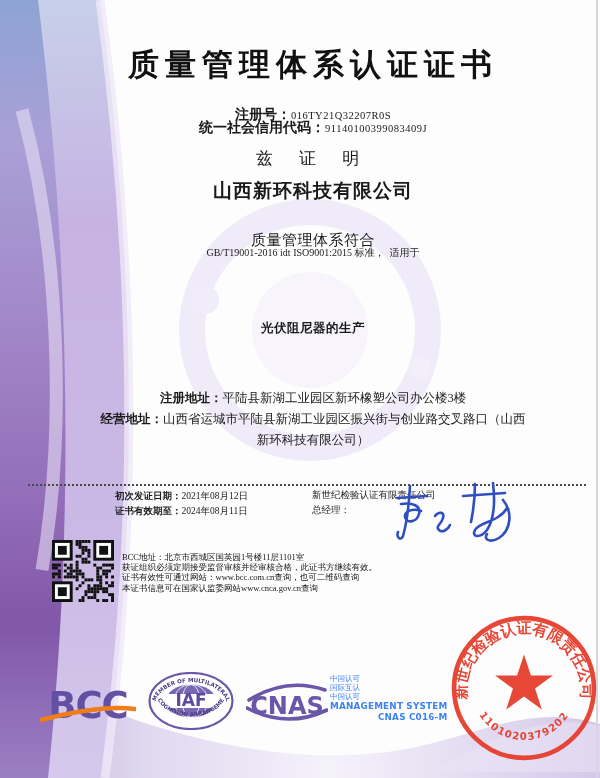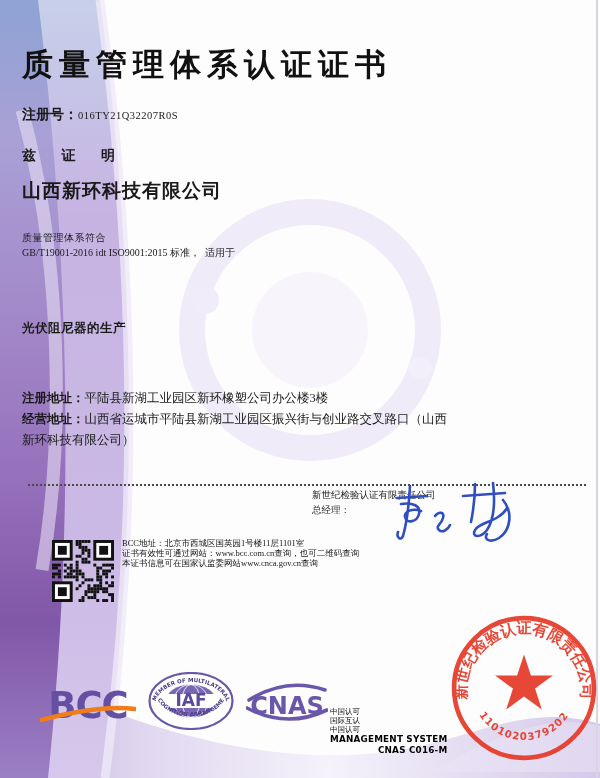--- a/index.html
+++ b/index.html
@@ -2,44 +2,44 @@
 <html><head>
 <meta charset="utf-8">
 <style>
   html,body{margin:0;padding:0;background:#888;}
   .page{
     position:relative;width:600px;height:778px;background:#fdfdfe;
     overflow:hidden;font-family:"Liberation Serif","DejaVu Serif",serif;color:#1a1a1a;
     margin:0 auto;
   }
   .abs{position:absolute;}
-  .center{left:22px;width:560px;}
+  .center{left:33px;width:560px;text-align:center;}
   .bg{position:absolute;left:0;top:0;width:600px;height:778px;pointer-events:none;}
   .title{top:44px;font-size:31px;font-weight:bold;letter-spacing:6px;color:#111;
          font-family:"DejaVu Serif","Liberation Serif",serif;}
   .reg-line{top:106px;font-size:10px;}
   .reg-line .lbl,.cred-line .lbl{font-family:"DejaVu Sans","Liberation Sans",sans-serif;font-weight:bold;font-size:14px;}
   .reg-line .val,.cred-line .val{font-family:"Liberation Serif",serif;font-size:10.5px;letter-spacing:.5px;}
   .cred-line{top:119px;font-size:10px;}
-  .hereby{top:147px;font-size:14px;letter-spacing:11px;font-weight:700;white-space:pre;}
+  .hereby{top:147px;font-size:17px;letter-spacing:11px;font-weight:400;white-space:pre;}
   .company{top:178px;font-size:19px;font-weight:bold;letter-spacing:1px;
            font-family:Liberation Serif, serif;}
-  .std1{top:231px;font-size:10px;letter-spacing:.5px;}
+  .std1{top:231px;font-size:15px;letter-spacing:.5px;}
   .std2{top:246px;font-size:10px;white-space:pre;}
   .scope{top:320px;font-size:12.5px;font-weight:bold;letter-spacing:.5px;
          font-family:"DejaVu Sans","Liberation Sans",sans-serif;}
   .addr{top:388px;font-size:12.5px;line-height:21px;}
   .addr .lbl{font-family:Liberation Serif, serif;font-weight:bold;}
   .dotline{top:484px;left:28px;width:558px;border-top:2px dotted #4a4a4a;height:0;}
   .dates{left:115px;top:489px;font-size:9.5px;line-height:14.5px;white-space:nowrap;}
   .dates .lbl{font-family:"DejaVu Sans","Liberation Sans",sans-serif;font-weight:bold;}
   .issuer{left:312px;top:488px;font-size:9.5px;line-height:15px;white-space:nowrap;}
-  .fineprint{left:122px;top:538px;width:320px;font-size:8.5px;line-height:10.2px;color:#151515;}
+  .fineprint{left:122px;top:552px;width:320px;font-size:8.5px;line-height:10.2px;color:#151515;}
   .qr{left:52px;top:540px;}
-  .cnas-text{left:330px;top:675px;color:#000000;font-family:"DejaVu Sans","Liberation Sans",sans-serif;margin-top:33px;}
+  .cnas-text{left:330px;top:675px;color:#3b82f6;font-family:"DejaVu Sans","Liberation Sans",sans-serif;}
   .cnas-text .cn{font-size:7.5px;line-height:8.8px;}
   .cnas-text .en{font-size:8.8px;line-height:10.5px;font-weight:bold;letter-spacing:.2px;text-align:right;}
   .seal{left:448px;top:612px;opacity:.93;}
   .sig{left:383px;top:478px;}
   svg text{font-family:"DejaVu Sans","Liberation Sans",sans-serif;}
   .sealtext{font-family:"DejaVu Sans","Liberation Sans",sans-serif;font-weight:bold;}
 </style>
 </head>
 <body>
 
@@ -79,35 +79,42 @@
     <path d="M22,110 C60,250 66,430 42,570" stroke="#e6ddf3" stroke-width="13" fill="none" opacity="0.6"></path>
     <path d="M100,0 C135,260 140,520 105,778" stroke="#efe9f8" stroke-width="9" fill="none" opacity="0.8"></path>
     <line x1="597" y1="0" x2="597" y2="778" stroke="#d9d4e2" stroke-width="2"></line>
   </svg>
 
   <div class="abs center title">质量管理体系认证证书</div>
 
   <div class="abs center reg-line">
     <span class="lbl">注册号：</span><span class="val">016TY21Q32207R0S</span>
   </div>
+  <div class="abs center cred-line">
+    <span class="lbl">统一社会信用代码：</span><span class="val">91140100399083409J</span>
+  </div>
 
   <div class="abs center hereby">兹 证 明</div>
   <div class="abs center company">山西新环科技有限公司</div>
   <div class="abs center std1">质量管理体系符合</div>
   <div class="abs center std2">GB/T19001-2016 idt ISO9001:2015 标准，  适用于</div>
   <div class="abs center scope">光伏阻尼器的生产</div>
 
   <div class="abs center addr">
     <div><span class="lbl">注册地址：</span><span>平陆县新湖工业园区新环橡塑公司办公楼3楼</span></div>
     <div><span class="lbl">经营地址：</span><span>山西省运城市平陆县新湖工业园区振兴街与创业路交叉路口（山西</span></div>
     <div>新环科技有限公司）</div>
   </div>
 
   <div class="abs dotline"></div>
 
+  <div class="abs dates">
+    <div><span class="lbl">初次发证日期：</span><span>2021年08月12日</span></div>
+    <div><span class="lbl">证书有效期至：</span><span>2024年08月11日</span></div>
+  </div>
 
   <div class="abs issuer">
     <div>新世纪检验认证有限责任公司</div>
     <div>总经理：</div>
   </div>
   <svg class="abs sig" width="140" height="70" viewBox="0 0 140 70">
     <g fill="none" stroke="#2f4fc0" stroke-width="2.6" stroke-linecap="round">
       <path d="M14,20 L44,18"></path>
       <path d="M27,8 C26,26 24,44 20,58 C18,63 13,60 15,54"></path>
       <path d="M18,26 C30,24 38,28 36,36 C34,44 24,46 22,39 C21,33 30,30 38,33"></path>
@@ -248,20 +255,21 @@
       <rect x="60" y="57" width="3" height="3" fill="#111"></rect>
       <rect x="27" y="60" width="3" height="3" fill="#111"></rect>
       <rect x="30" y="60" width="3" height="3" fill="#111"></rect>
       <rect x="45" y="60" width="3" height="3" fill="#111"></rect>
       <rect x="51" y="60" width="3" height="3" fill="#111"></rect>
       <rect x="54" y="60" width="3" height="3" fill="#111"></rect>
       <rect x="60" y="60" width="3" height="3" fill="#111"></rect>
     </svg>
   <div class="abs fineprint">
     <div>BCC地址：北京市西城区国英园1号楼11层1101室</div>
+    <div>获证组织必须定期接受监督审核并经审核合格，此证书方继续有效。</div>
     <div>证书有效性可通过网站：www.bcc.com.cn查询，也可二维码查询</div>
     <div>本证书信息可在国家认监委网站www.cnca.gov.cn查询</div>
   </div>
 
   <svg class="abs" style="left:40px;top:683px;" width="96" height="44" viewBox="0 0 96 44">
     <text x="48" y="35" text-anchor="middle" font-size="37" font-weight="bold" fill="#6450a2" letter-spacing="-1">BCC</text>
     <path d="M1,37 C28,30 64,22 95,26" fill="none" stroke="#ef7d1a" stroke-width="4.6" stroke-linecap="round"></path>
   </svg>
 
   <svg class="abs" style="left:148px;top:672px;" width="86" height="58" viewBox="0 0 86 58">

